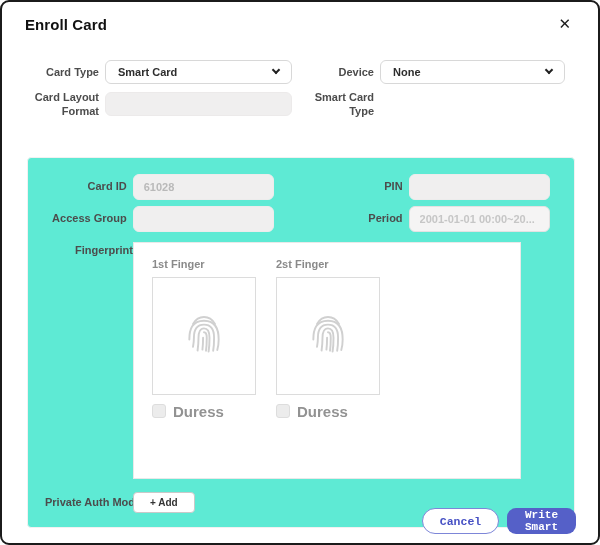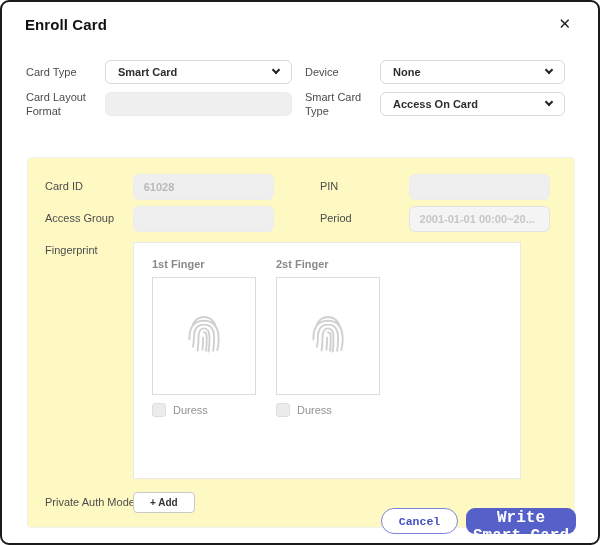--- a/index.html
+++ b/index.html
@@ -25,21 +25,21 @@
   }
   .dialog-title { font-size: 15px; font-weight: 700; color: #111; letter-spacing: .1px; }
   .close-btn {
     font-size: 15px; line-height: 15px; color: #1c1c1c;
     cursor: pointer; padding: 2px 3px; font-weight: 400;
   }
   
   .top-form { margin: 27px 0 0 24px; }
   .form-row { display: flex; align-items: center; margin-bottom: 6px; }
   .lbl {
-    font-size: 11px; font-weight: 400; color: #4c4c4c; line-height: 1.3;
+    font-size: 11px; font-weight: 700; color: #4c4c4c; line-height: 1.3; text-align: right;
   }
   .lbl-c1 { width: 79px; padding-right: 6px; }
   .fld-c1 { width: 187px; }
   .lbl-c2 { width: 75px; margin-left: 13px; padding-right: 6px; }
   .fld-c2 { width: 185px; }
   .select {
     height: 24px; width: 100%;
     background: #fff; border: 1px solid #d8d8d8; border-radius: 6px;
     display: flex; align-items: center; justify-content: space-between;
     padding: 0 12px; cursor: pointer;
@@ -52,21 +52,21 @@
   }
   .input-dis {
     height: 24px; width: 100%;
     background: #f0efef; border: 1px solid #eceaea; border-radius: 6px;
     padding: 0 10px; font-size: 11px; font-weight: 600; color: #bcbcbc;
     font-family: "Liberation Sans", sans-serif;
   }
   
   .panel {
     margin: 38px 0 0 25px; width: 548px;
-    background: #fef9c3; border: 1px solid #f1f1f1; border-radius: 4px;
+    background: #5eead4; border: 1px solid #f1f1f1; border-radius: 4px;
     padding: 16px 24px 14px 17px;
   }
   .p-row { display: flex; align-items: center; margin-bottom: 6px; }
   .p-lbl1 { width: 88px; padding-right: 6px; }
   .p-fld1 { width: 142px; }
   .p-gap  { width: 46px; }
   .p-lbl2 { width: 89px; padding-right: 6px; }
   .p-fld2 { width: 142px; }
   .p-input {
     height: 26px; width: 100%;
@@ -92,42 +92,42 @@
     background: #fff; border: 1px solid #dcdcdc;
     display: flex; align-items: center; justify-content: center;
     cursor: pointer;
   }
   .duress { display: flex; align-items: center; margin-top: 8px; }
   .checkbox {
     width: 14px; height: 14px;
     background: #ececec; border: 1px solid #dddddd; border-radius: 3px;
     cursor: pointer; flex: none;
   }
-  .duress-lbl { font-size: 11px; font-weight: 400; color: #929292; margin-left: 7px; }
+  .duress-lbl { font-size: 15px; font-weight: 700; color: #929292; margin-left: 7px; }
   
   .pam-row { display: flex; align-items: center; margin-top: 13px; }
   .pam-lbl { width: 88px; white-space: nowrap; }
   .add-btn {
     height: 21px; padding: 0 16px;
     background: #fff; border: 1px solid #c9c9c9; border-radius: 4px;
     font-size: 10px; font-weight: 700; color: #333;
     font-family: "Liberation Sans", sans-serif; cursor: pointer;
   }
   
   .footer { position: absolute; right: 22px; bottom: 9px; display: flex; gap: 8px; }
   .btn { height: 26px; font-family: Liberation Mono, monospace; cursor: pointer; }
   .btn-cancel {
     width: 77px; background: #fff;
     border: 1.5px solid #7d86d8; border-radius: 13px;
     color: #4650c4; font-size: 11.5px; font-weight: 700;
   }
   .btn-write {
-    width: 110px; background: #5560c8;
+    width: 69px; background: #5560c8;
     border: none; border-radius: 9px;
-    color: #fff; font-size: 16px; font-weight: 700;
+    color: #fff; font-size: 11px; font-weight: 700;
   }
 </style>
 </head>
 <body>
 
 <div class="dialog">
 
   <div class="dialog-header">
     <div class="dialog-title">Enroll Card</div>
     <div class="close-btn">✕</div>
@@ -150,26 +150,20 @@
         </div>
       </div>
     </div>
 
     <div class="form-row">
       <div class="lbl lbl-c1">Card Layout Format</div>
       <div class="fld-c1">
         <input class="input-dis" disabled="" value="" style="">
       </div>
       <div class="lbl lbl-c2">Smart Card Type</div>
-      <div class="fld-c2">
-        <div class="select">
-          <span class="select-val">Access On Card</span>
-          <span class="chevron"></span>
-        </div>
-      </div>
     </div>
   </div>
 
   <div class="panel">
 
     <div class="p-row">
       <div class="lbl p-lbl1">Card ID</div>
       <div class="p-fld1">
         <input class="p-input" disabled="" value="61028" style="">
       </div>

